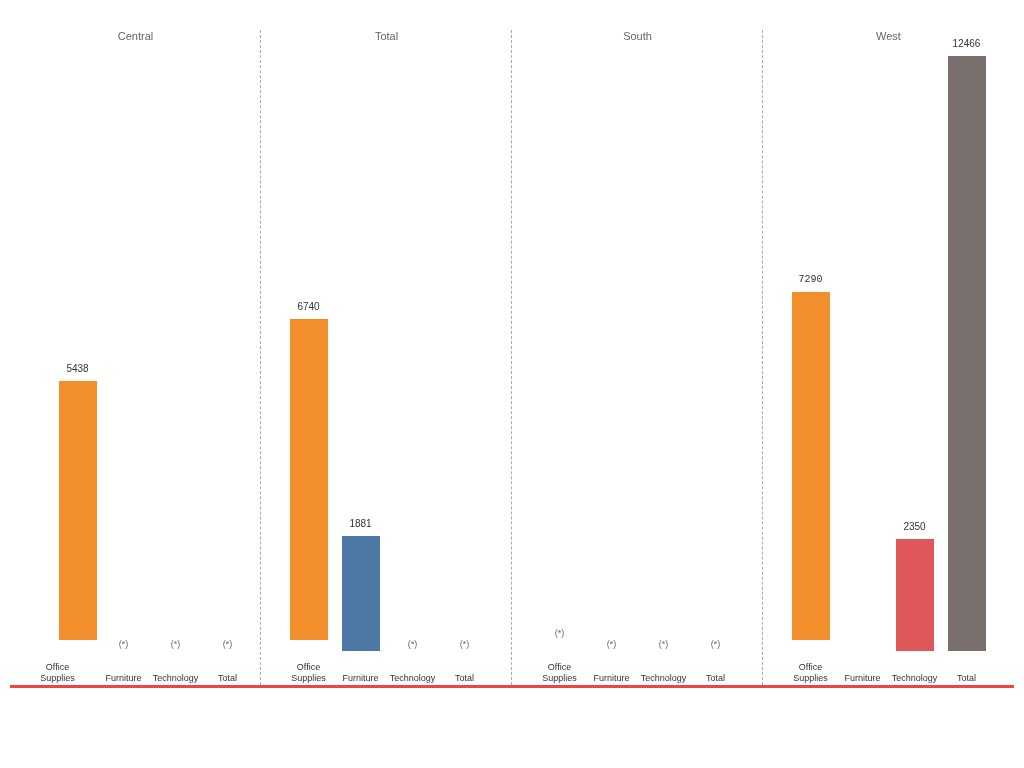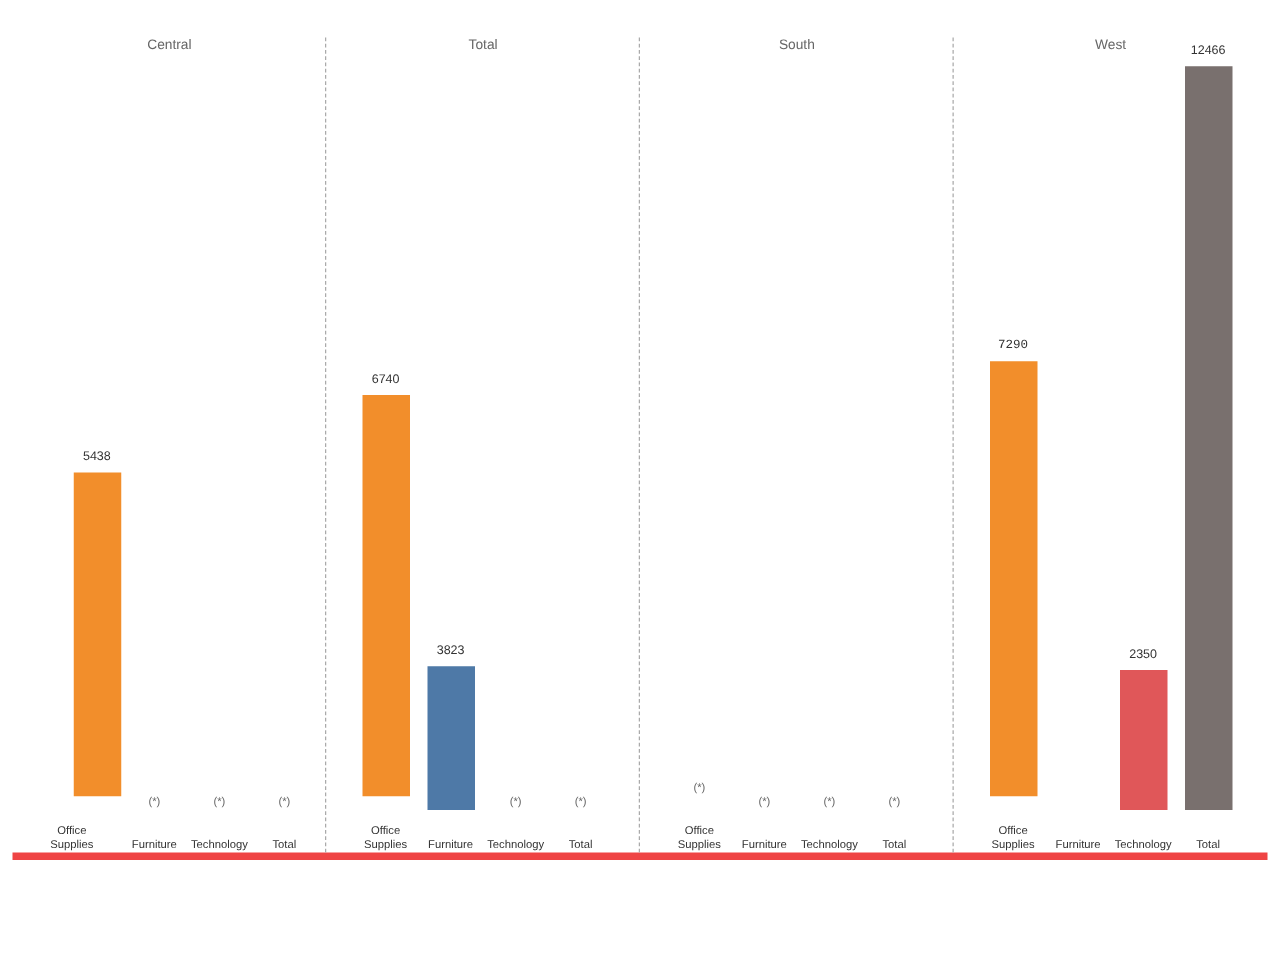--- a/index.html
+++ b/index.html
@@ -15,21 +15,21 @@
       height: 768px;
       position: relative;
       padding: 30px 10px 80px 10px;
     }
     .chart-area {
       width: 100%;
       height: 100%;
       position: relative;
       display: flex;
       align-items: flex-end;
-      border-bottom: 6px solid #ef4444;
+      border-bottom: 3px solid #ef4444;
     }
     
     .region {
       display: flex;
       align-items: flex-end;
       flex: 1;
       position: relative;
       height: 100%;
     }
     .region-label {
@@ -141,21 +141,21 @@
             <div class="bar color-orange" style="height: 321px;">
               <div class="bar-value">6740</div>
             </div>
             <div class="bar-label">
               <div>Office</div>
               <div>Supplies</div>
             </div>
           </div>
           <div class="bar-col">
             <div class="bar color-blue" style="height: 115px;">
-              <div class="bar-value">3823</div>
+              <div class="bar-value">1881</div>
             </div>
             <div class="bar-label">
               <div>Furniture</div>
             </div>
           </div>
           <div class="bar-col">
             <div class="bar-label-asterisk">(*)</div>
             <div class="bar-label">
               <div>Technology</div>
             </div>

